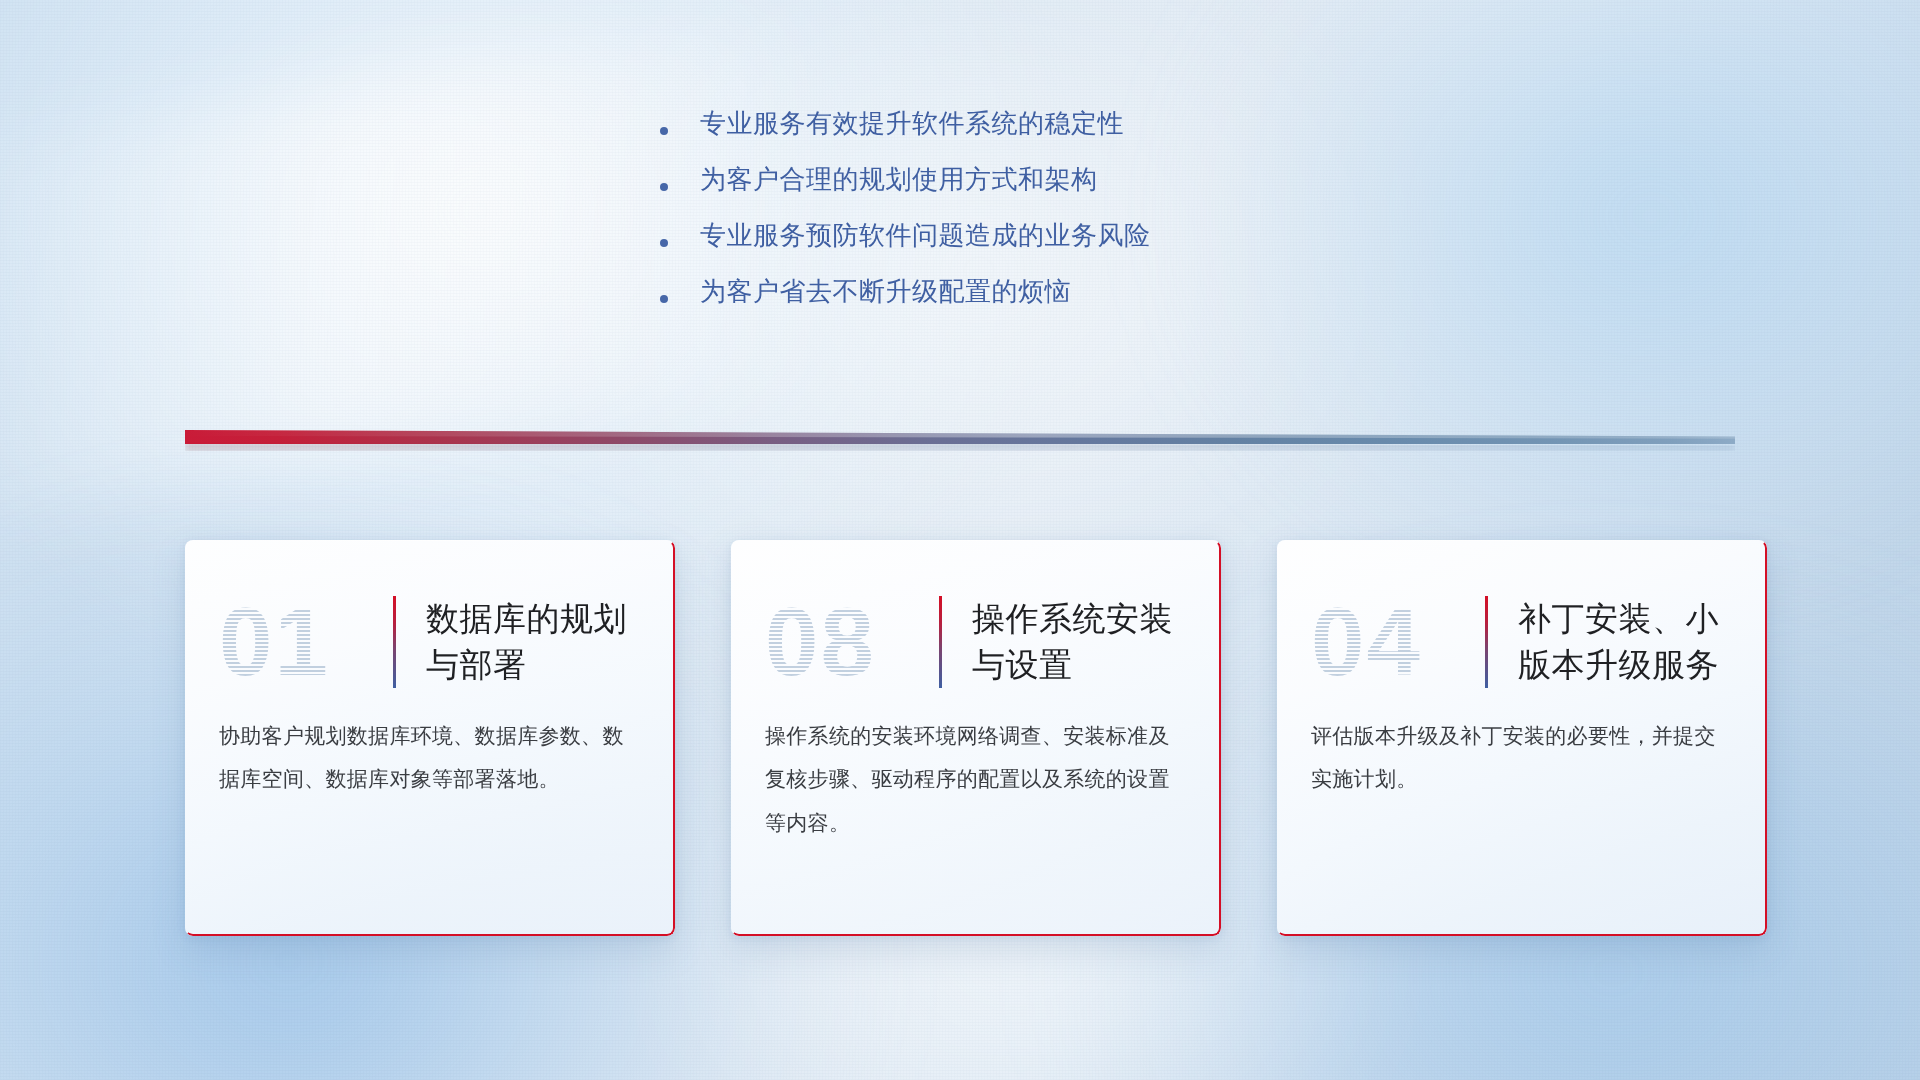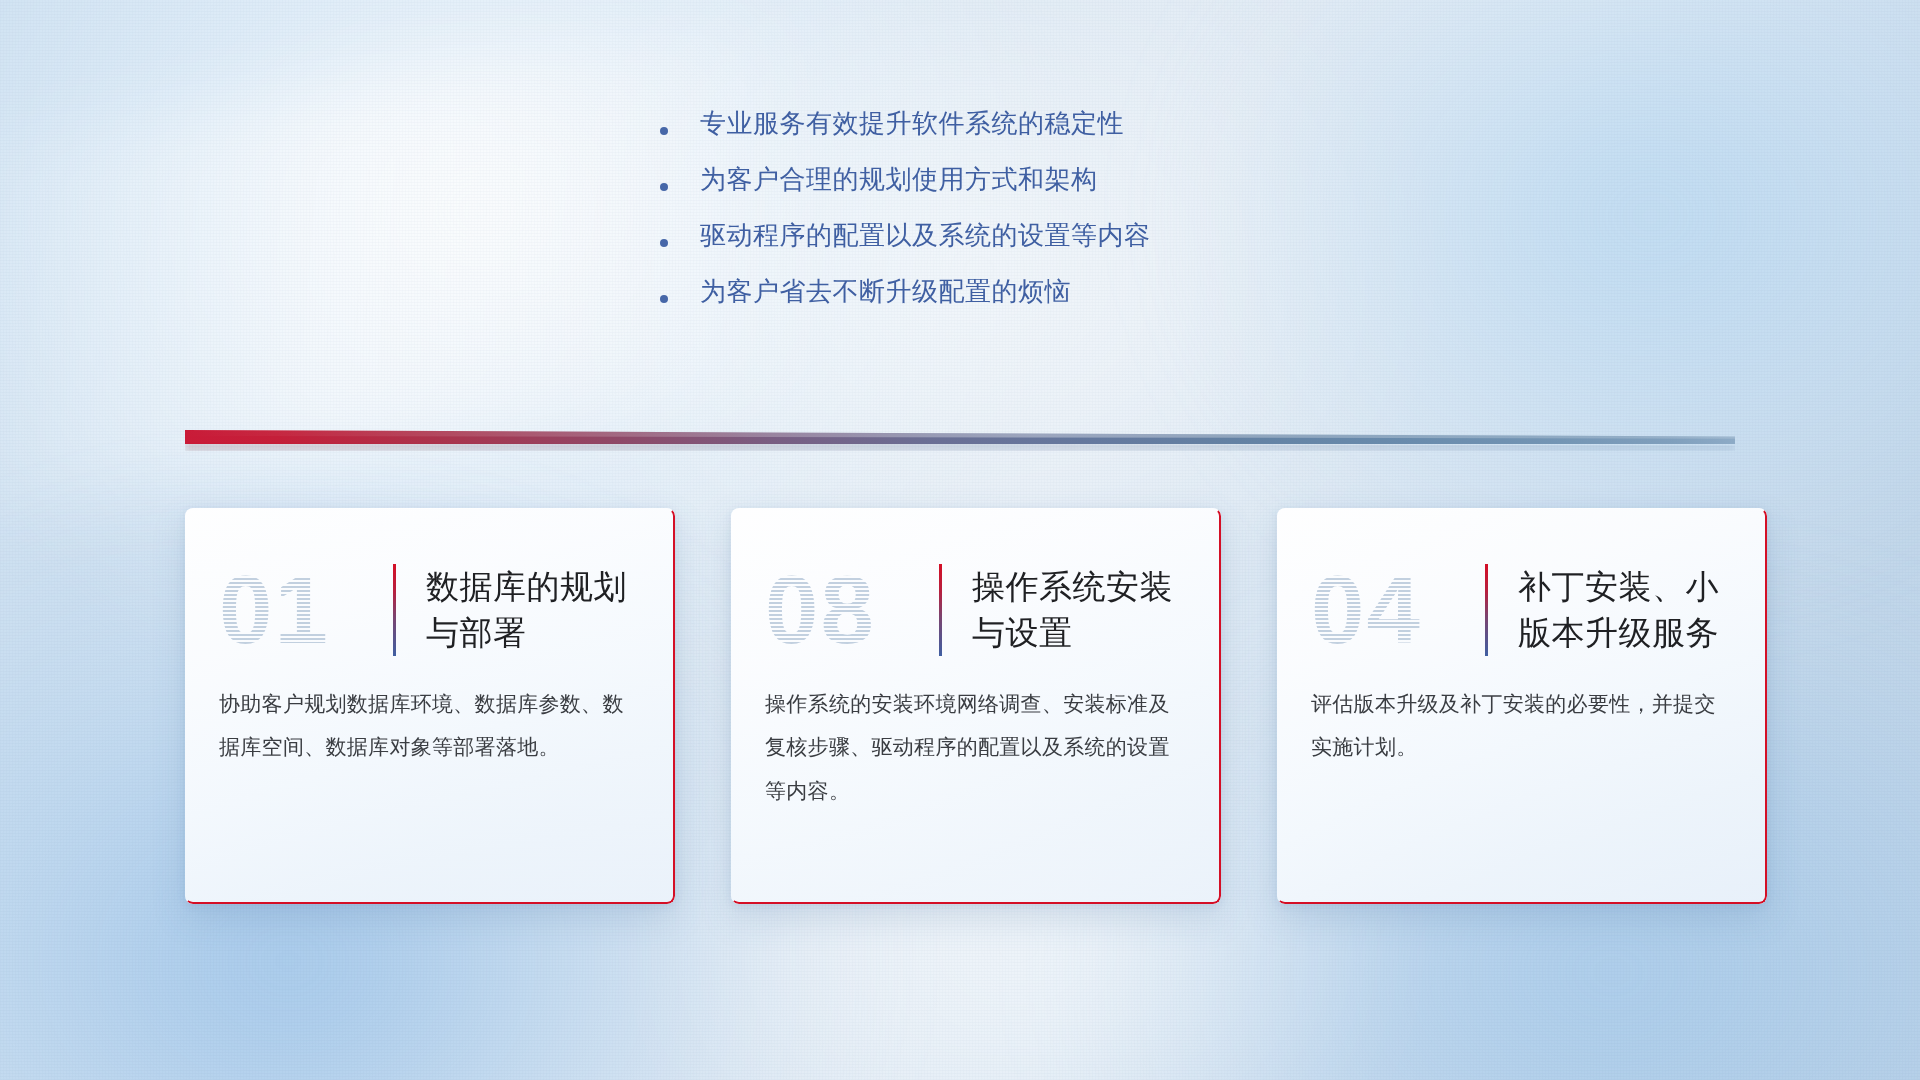--- a/index.html
+++ b/index.html
@@ -123,21 +123,21 @@
   }
   .divider-shadow{
     position:absolute; left:0; top:12px; width:100%; height:9px;
     background:linear-gradient(90deg, rgba(120,60,70,.22) 0%, rgba(80,100,140,.22) 50%, rgba(110,140,175,.18) 100%);
     clip-path:polygon(0 0, 100% 40%, 100% 100%, 0 100%);
     filter:blur(3px);
   }
 
   
   .cards{
-    position:absolute; left:185px; top:508px;
+    position:absolute; left:185px; top:540px;
     display:flex; gap:56px;
   }
   .card{
     position:relative;
     width:490px; height:396px;
     border-radius:8px;
     background:linear-gradient(160deg,
       rgba(255,255,255,.97) 0%,
       rgba(252,253,255,.96) 28%,
       rgba(246,250,254,.95) 55%,
@@ -224,21 +224,21 @@
     <div class="bullet">
       <span class="bullet-dot"></span>
       <span class="bullet-text">专业服务有效提升软件系统的稳定性</span>
     </div>
     <div class="bullet">
       <span class="bullet-dot"></span>
       <span class="bullet-text">为客户合理的规划使用方式和架构</span>
     </div>
     <div class="bullet">
       <span class="bullet-dot"></span>
-      <span class="bullet-text">驱动程序的配置以及系统的设置等内容</span>
+      <span class="bullet-text">专业服务预防软件问题造成的业务风险</span>
     </div>
     <div class="bullet">
       <span class="bullet-dot"></span>
       <span class="bullet-text">为客户省去不断升级配置的烦恼</span>
     </div>
   </div>
 
   <div class="divider-wrap">
     <div class="divider-shadow"></div>
     <div class="divider"></div>

